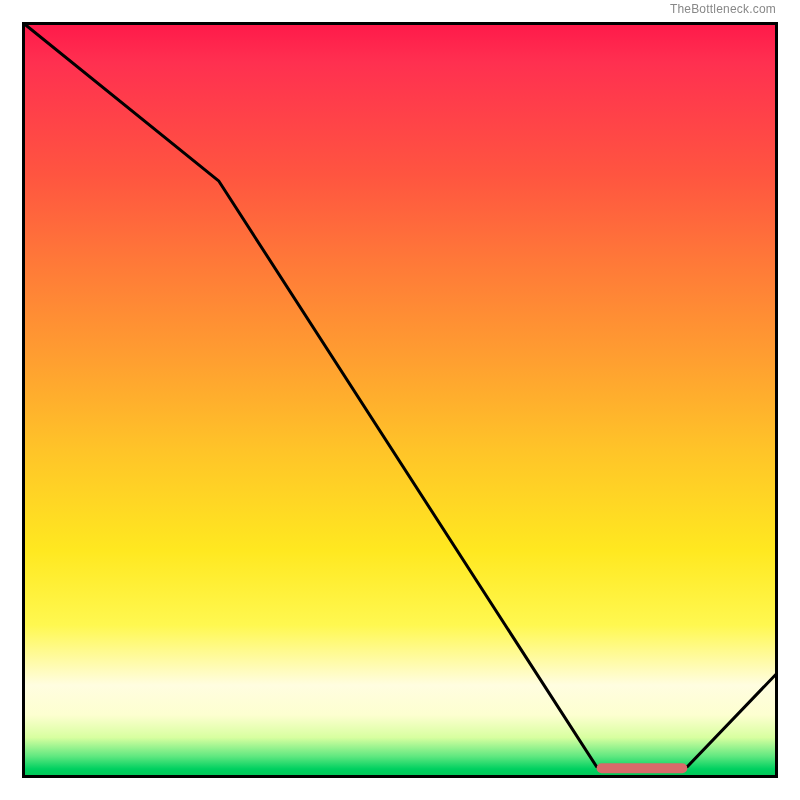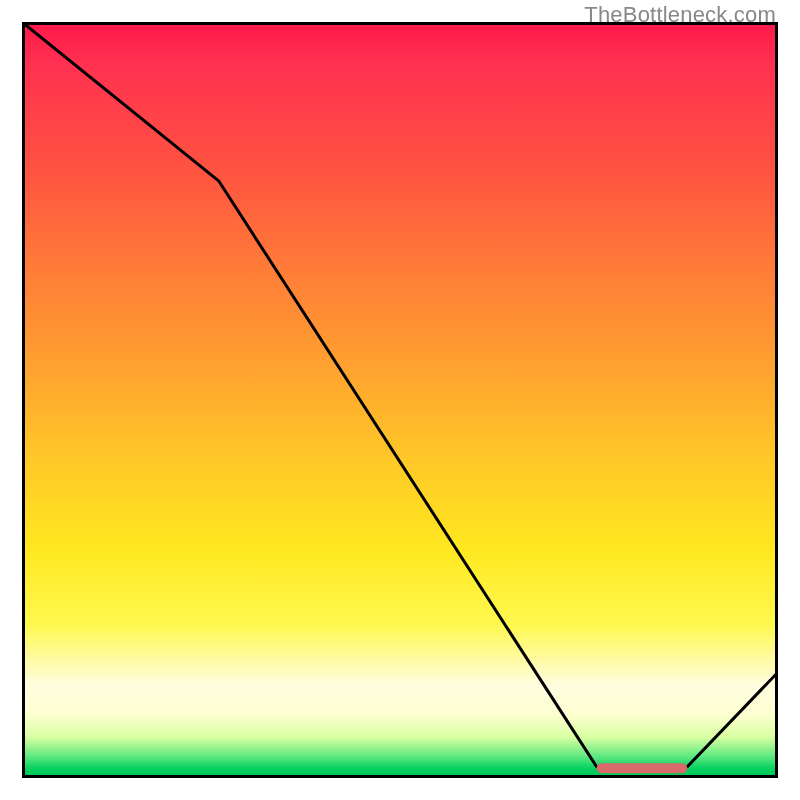--- a/index.html
+++ b/index.html
@@ -38,21 +38,21 @@
       #00d060 99.2%,
       #00c858 100%
     );
     border: 3px solid #000;
     box-sizing: border-box;
   }
   .watermark {
     position: absolute;
     right: 24px;
     top: 2px;
-    font-size: 22px;
+    font-size: 12px;
     font-weight: 500;
     color: #888;
     letter-spacing: 0.2px;
   }
   svg.overlay {
     position: absolute;
     left: 22px;
     top: 22px;
     width: 756px;
     height: 756px;

